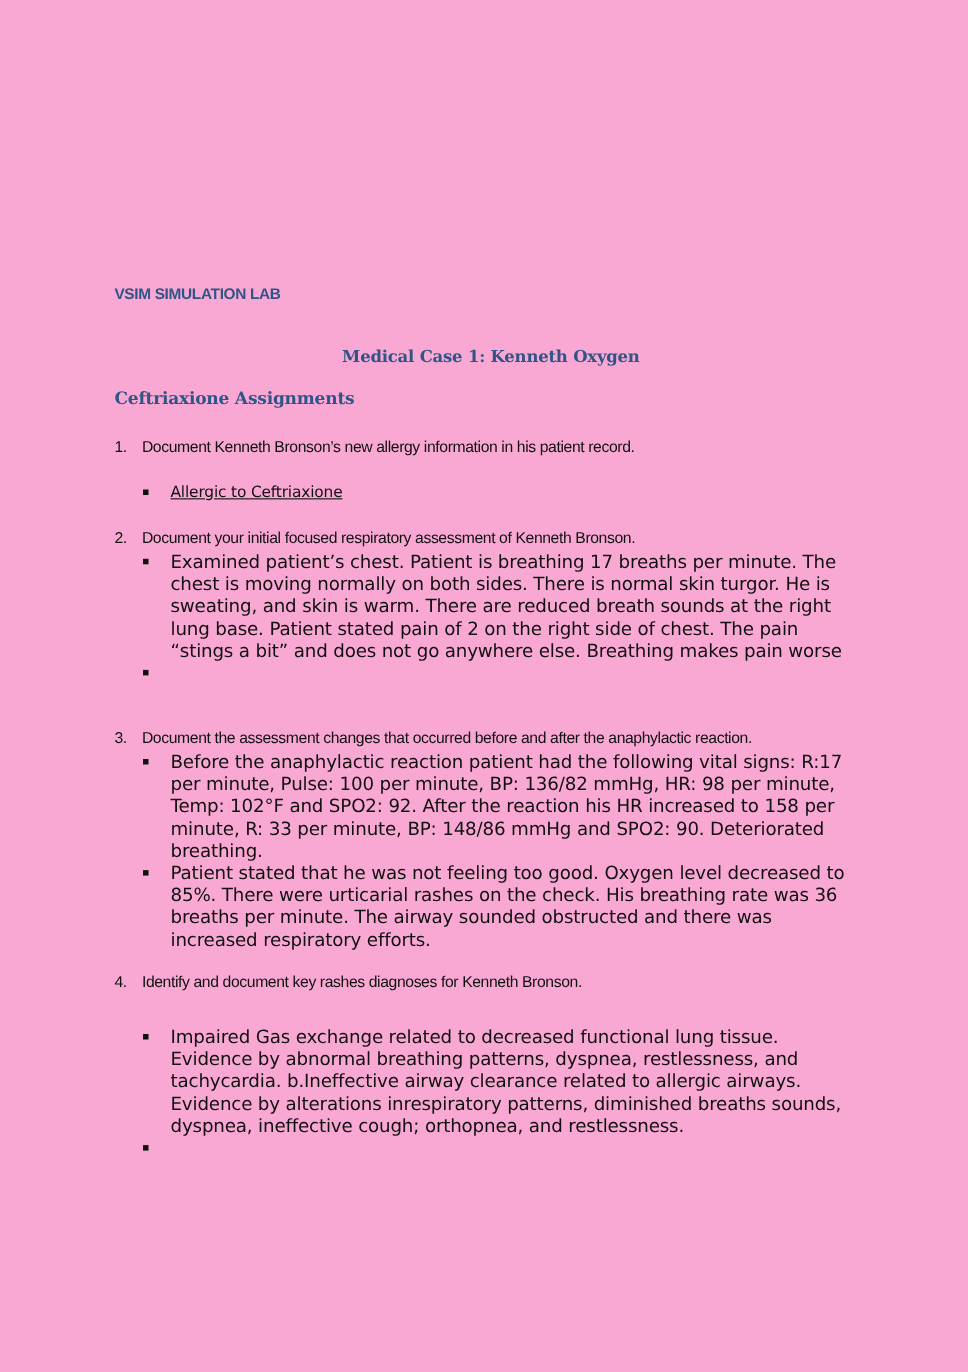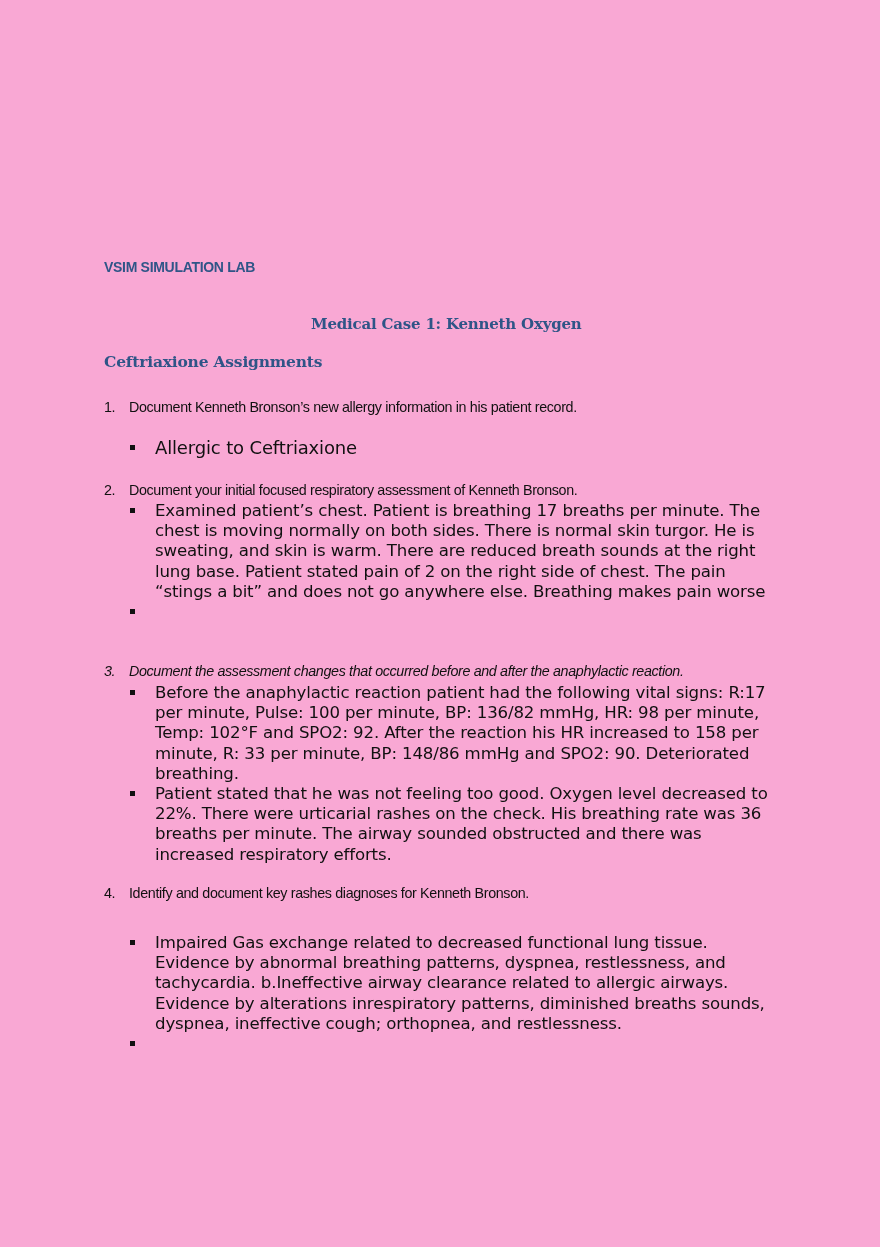--- a/index.html
+++ b/index.html
@@ -86,21 +86,21 @@
       min-height: 20px;
     }
     .answers li .bullet {
       position: absolute;
       left: 0;
       top: 7px;
       width: 5px;
       height: 5px;
       background: #111111;
     }
-    .answers.a1 li { font-size: 18px; }
+    .answers.a1 li { font-size: 14px; text-decoration: underline; }
   </style>
 </head>
 <body>
 
 <div class="page">
 
   <h3 class="lab-title">VSIM SIMULATION LAB</h3>
   <h2 class="case-title">Medical Case 1: Kenneth Oxygen</h2>
   <h2 class="doc-heading">Ceftriaxione Assignments</h2>
 
@@ -121,31 +121,31 @@
     <li>
       <span class="bullet"></span>
       <span>Examined patient’s chest. Patient is breathing 17 breaths per minute. The chest is moving normally on both sides. There is normal skin turgor. He is sweating, and skin is warm. There are reduced breath sounds at the right lung base. Patient stated pain of 2 on the right side of chest. The pain “stings a bit” and does not go anywhere else. Breathing makes pain worse</span>
     </li>
     <li>
       <span class="bullet"></span>
       <span></span>
     </li>
   </ul>
 
-  <p class="q" style="top:663px;font-style:italic;">
+  <p class="q" style="top:663px;">
     <span class="num">3.</span><span>Document the assessment changes that occurred before and after the anaphylactic reaction.</span>
   </p>
   <ul class="answers" style="top:683px;">
     <li>
       <span class="bullet"></span>
       <span>Before the anaphylactic reaction patient had the following vital signs: R:17 per minute, Pulse: 100 per minute, BP: 136/82 mmHg, HR: 98 per minute, Temp: 102°F and SPO2: 92. After the reaction his HR increased to 158 per minute, R: 33 per minute, BP: 148/86 mmHg and SPO2: 90. Deteriorated breathing.</span>
     </li>
     <li>
       <span class="bullet"></span>
-      <span>Patient stated that he was not feeling too good. Oxygen level decreased to 22%. There were urticarial rashes on the check. His breathing rate was 36 breaths per minute. The airway sounded obstructed and there was increased respiratory efforts.</span>
+      <span>Patient stated that he was not feeling too good. Oxygen level decreased to 85%. There were urticarial rashes on the check. His breathing rate was 36 breaths per minute. The airway sounded obstructed and there was increased respiratory efforts.</span>
     </li>
   </ul>
 
   <p class="q" style="top:885px;">
     <span class="num">4.</span><span>Identify and document key rashes diagnoses for Kenneth Bronson.</span>
   </p>
   <ul class="answers" style="top:905px;margin-top:28px;">
     <li>
       <span class="bullet"></span>
       <span>Impaired Gas exchange related to decreased functional lung tissue. Evidence by abnormal breathing patterns, dyspnea, restlessness, and tachycardia. b.Ineffective airway clearance related to allergic airways. Evidence by alterations inrespiratory patterns, diminished breaths sounds, dyspnea, ineffective cough; orthopnea, and restlessness.</span>

